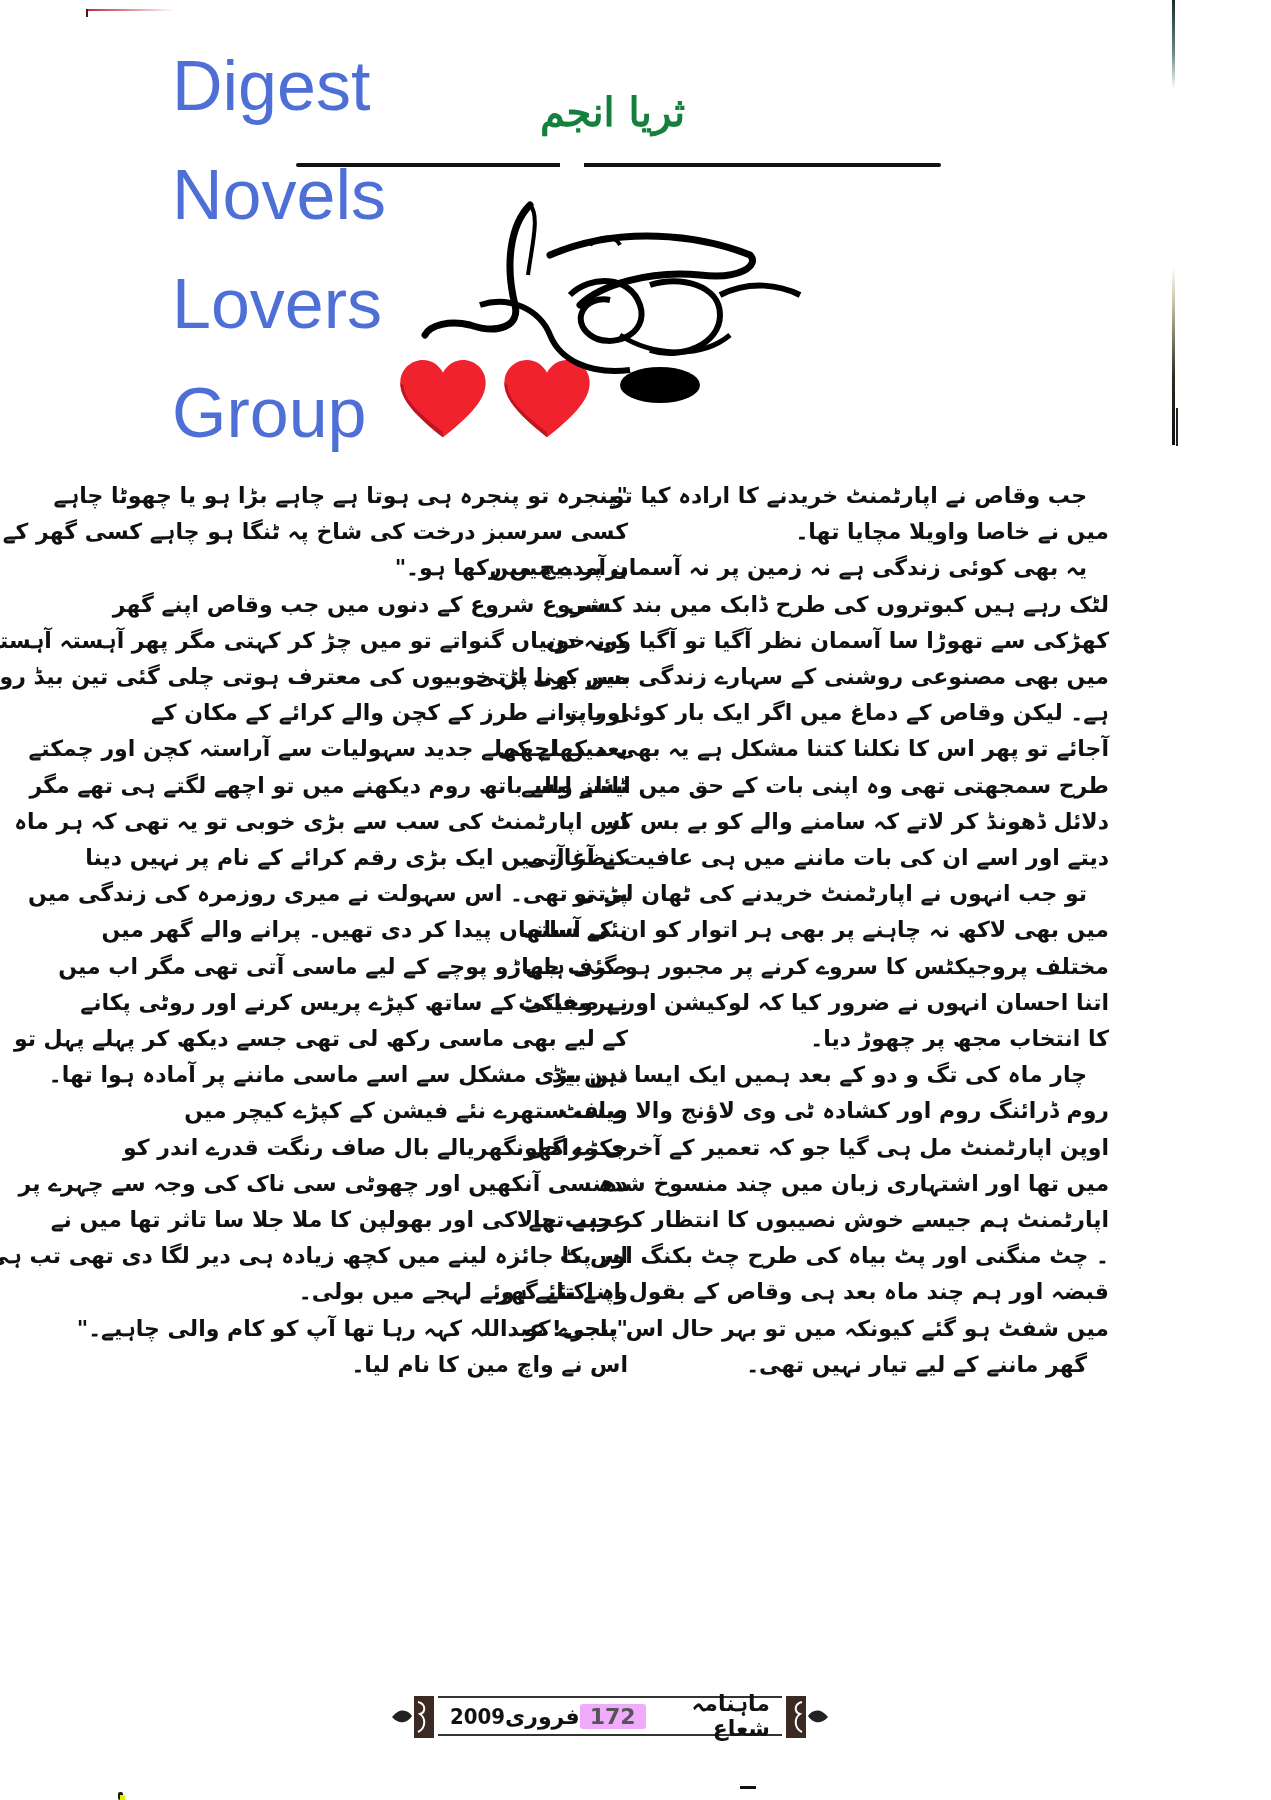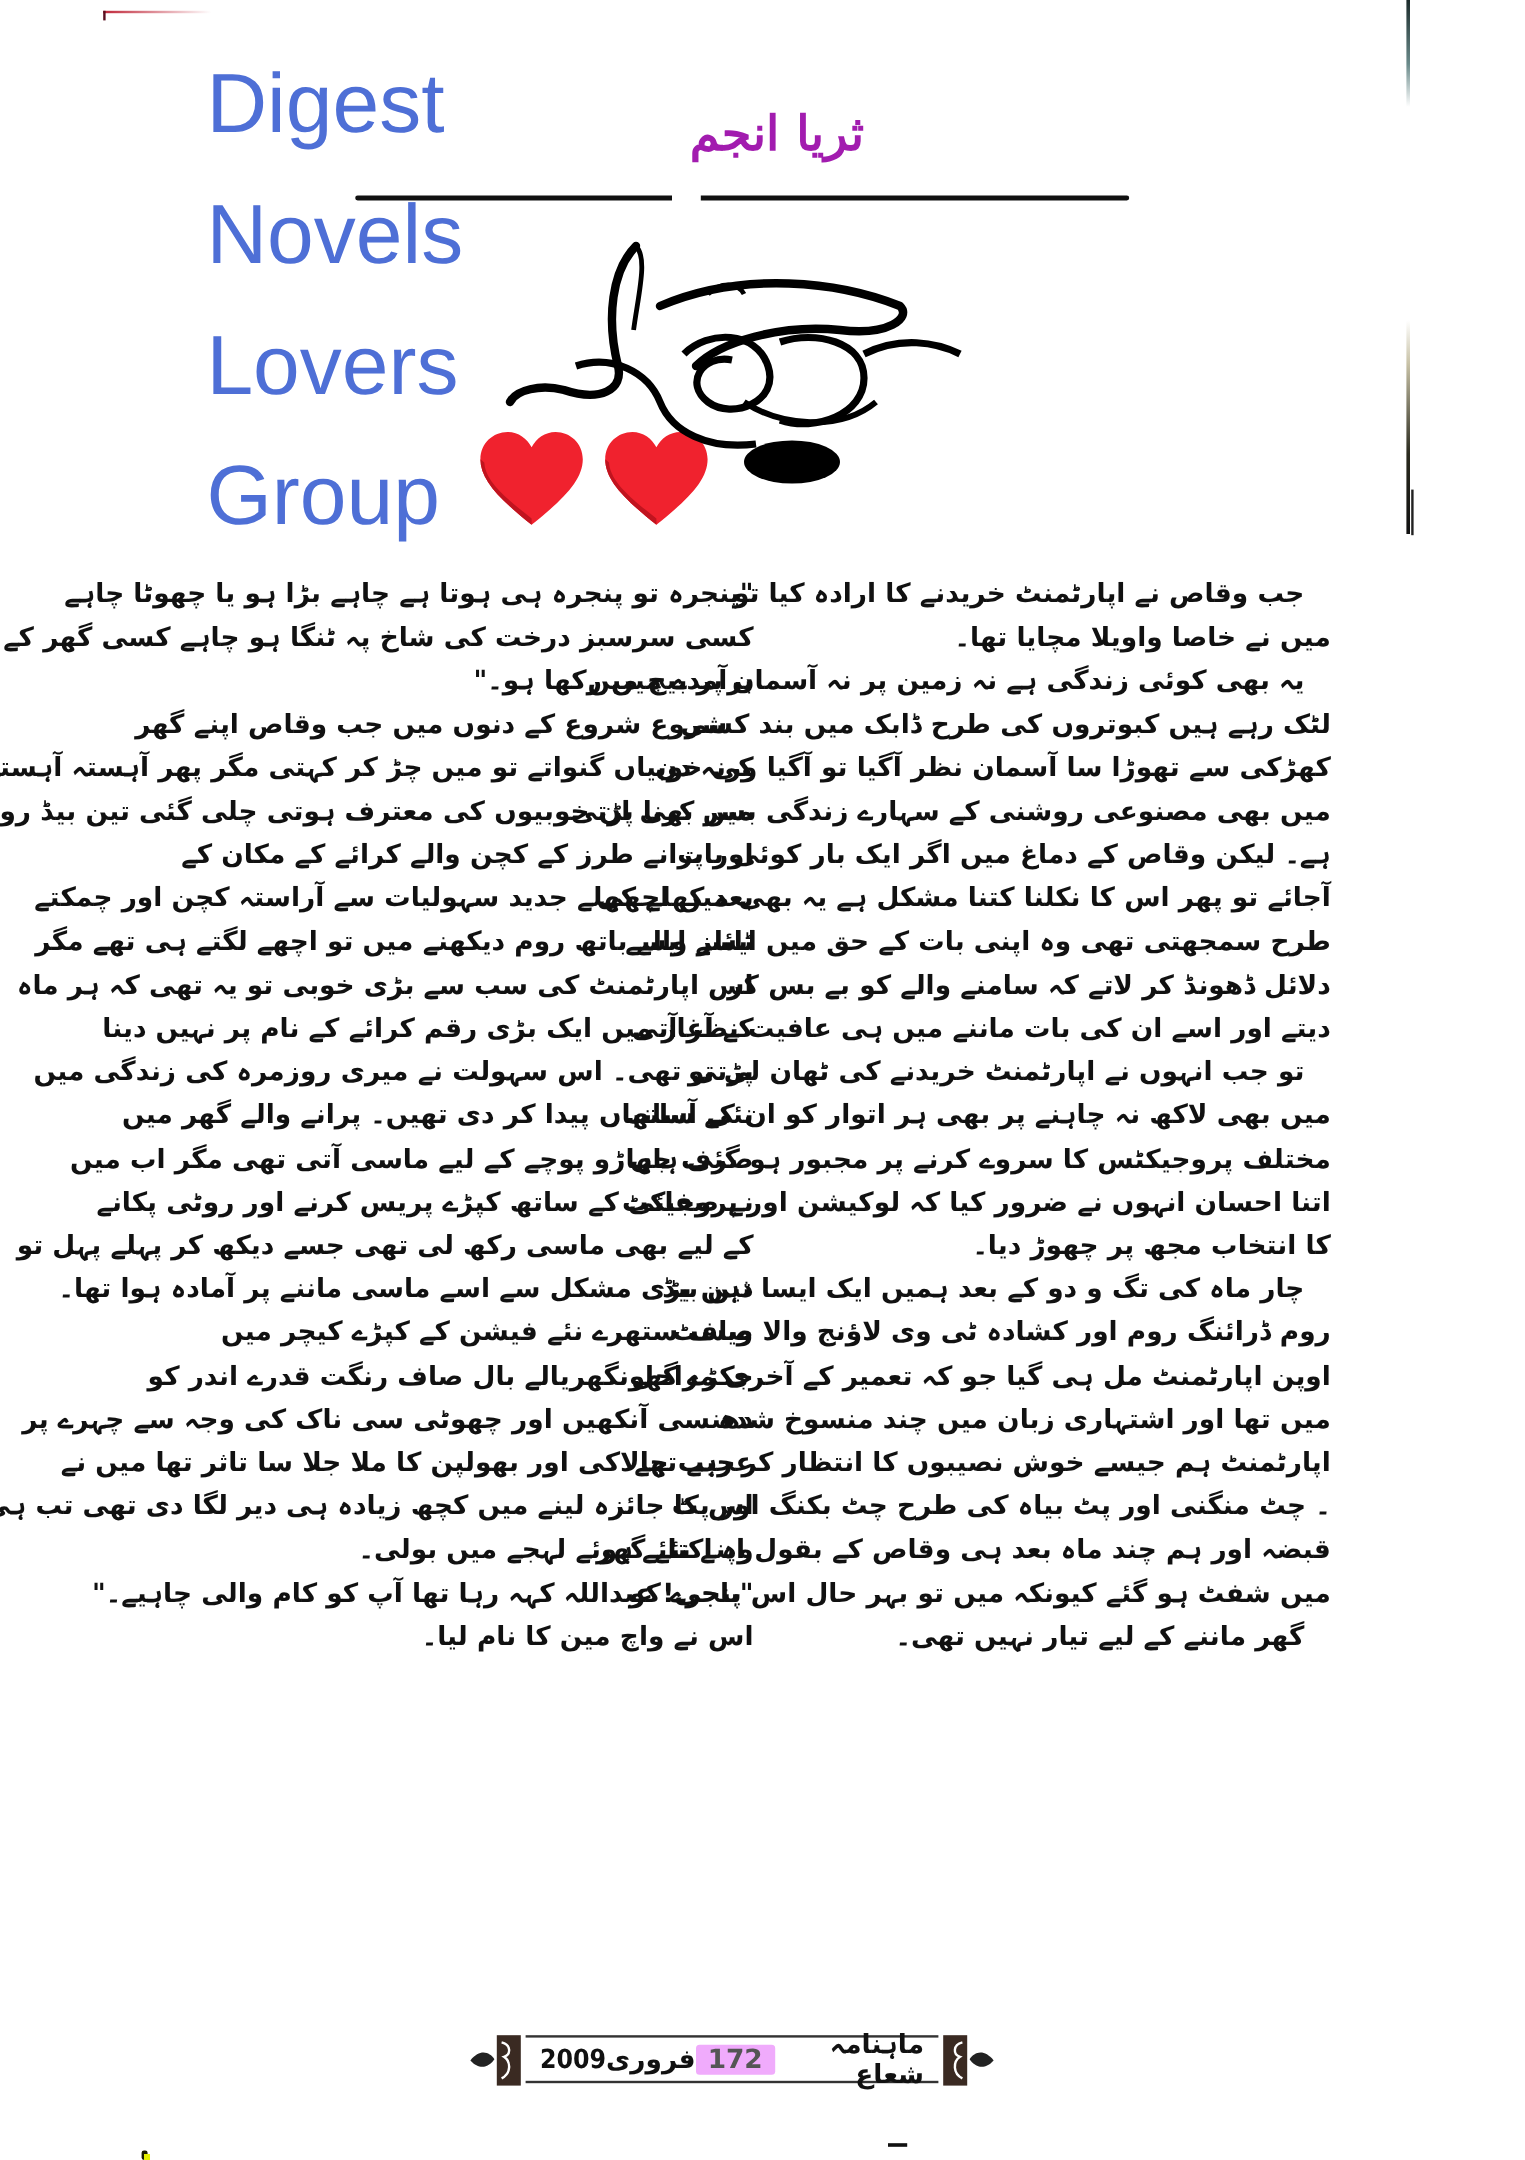--- a/index.html
+++ b/index.html
@@ -6,21 +6,21 @@
     body { width: 1271px; height: 1800px; position: relative; overflow: hidden; font-family: "DejaVu Sans", sans-serif; }
     .edge-top { position: absolute; left: 86px; top: 9px; width: 90px; height: 2px; background: linear-gradient(to right, #c0283a, rgba(255,255,255,0)); }
     .edge-top-tick { position: absolute; left: 86px; top: 9px; width: 2px; height: 8px; background: #5a1020; }
     .edge-right { position: absolute; left: 1172px; top: 0; width: 3px; height: 445px; background: linear-gradient(to bottom, #1b2b2b 0%, #6a8a8a 12%, rgba(255,255,255,0) 20%, rgba(255,255,255,0) 60%, #c9c3a8 68%, #2a2a1e 85%, #111 100%); }
     .edge-right2 { position: absolute; left: 1176px; top: 408px; width: 2px; height: 38px; background: #222; }
     .watermark { position: absolute; left: 172px; top: 32px; color: #4e6fd6; font-family: "Liberation Sans", sans-serif; font-size: 70px; line-height: 109px; }
     .watermark div { white-space: nowrap; }
     .hearts { position: absolute; left: 400px; top: 360px; font-size: 88px; line-height: 1; color: #f0222e; letter-spacing: -6px; font-family: "DejaVu Sans", sans-serif; }
     .author-rule { position: absolute; left: 296px; top: 163px; width: 645px; height: 4px; background: #111; border-radius: 2px; }
     .author-gap { position: absolute; left: 560px; top: 150px; width: 24px; height: 26px; background: #fff; }
-    .author { position: absolute; left: 540px; top: 88px; width: 180px; text-align: right; direction: rtl; font-family: "DejaVu Serif", serif; font-size: 40px; font-weight: bold; color: #a21caf; }
+    .author { position: absolute; left: 540px; top: 88px; width: 180px; text-align: left; direction: rtl; font-family: "DejaVu Serif", serif; font-size: 40px; font-weight: bold; color: #15803d; }
     .title-art { position: absolute; left: 420px; top: 185px; width: 390px; height: 220px; }
     .column { position: absolute; direction: rtl; text-align: justify; font-family: "DejaVu Sans", sans-serif; font-size: 22px; font-weight: bold; color: #111; }
     .column p { margin: 0; line-height: 36.2px; white-space: nowrap; text-align: right; }
     .col-right { left: 619px; top: 478px; width: 490px; }
     .col-left { left: 128px; top: 478px; width: 500px; }
     .col-left p.center, .col-right p.center { }
     .col-left p.indent, .col-right p.indent { padding-right: 22px; }
     .footer { position: absolute; left: 390px; top: 1688px; width: 440px; height: 58px; }
     .footer .bar { position: absolute; left: 48px; top: 8px; width: 344px; height: 40px; border-top: 2px solid #333; border-bottom: 2px solid #333; display: flex; align-items: center; justify-content: space-between; direction: rtl; padding: 0 12px; box-sizing: border-box; font-family: "DejaVu Sans", sans-serif; font-size: 22px; font-weight: bold; color: #111; }
     .footer .orn { position: absolute; top: 4px; width: 48px; height: 50px; }

